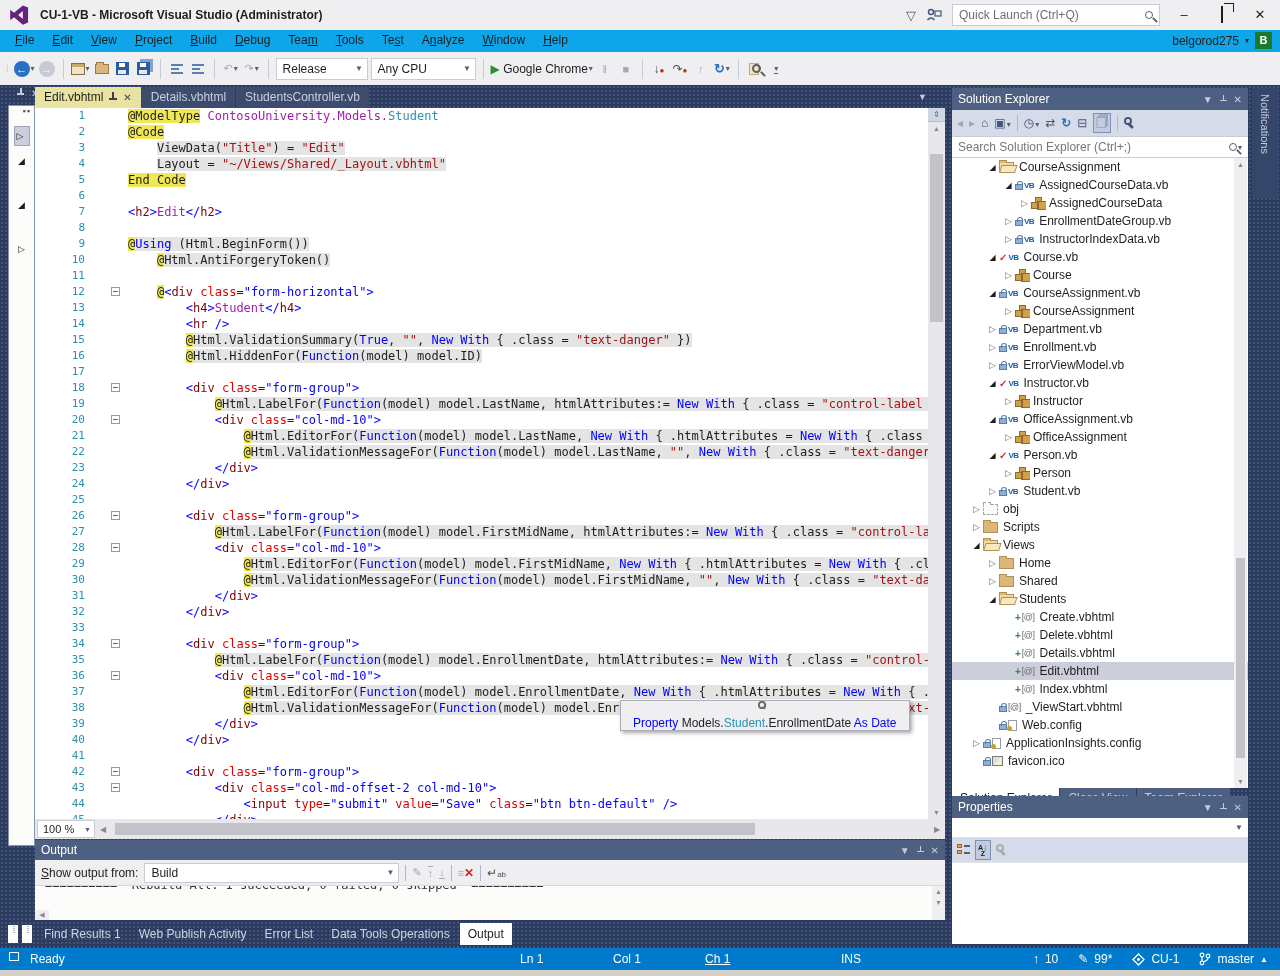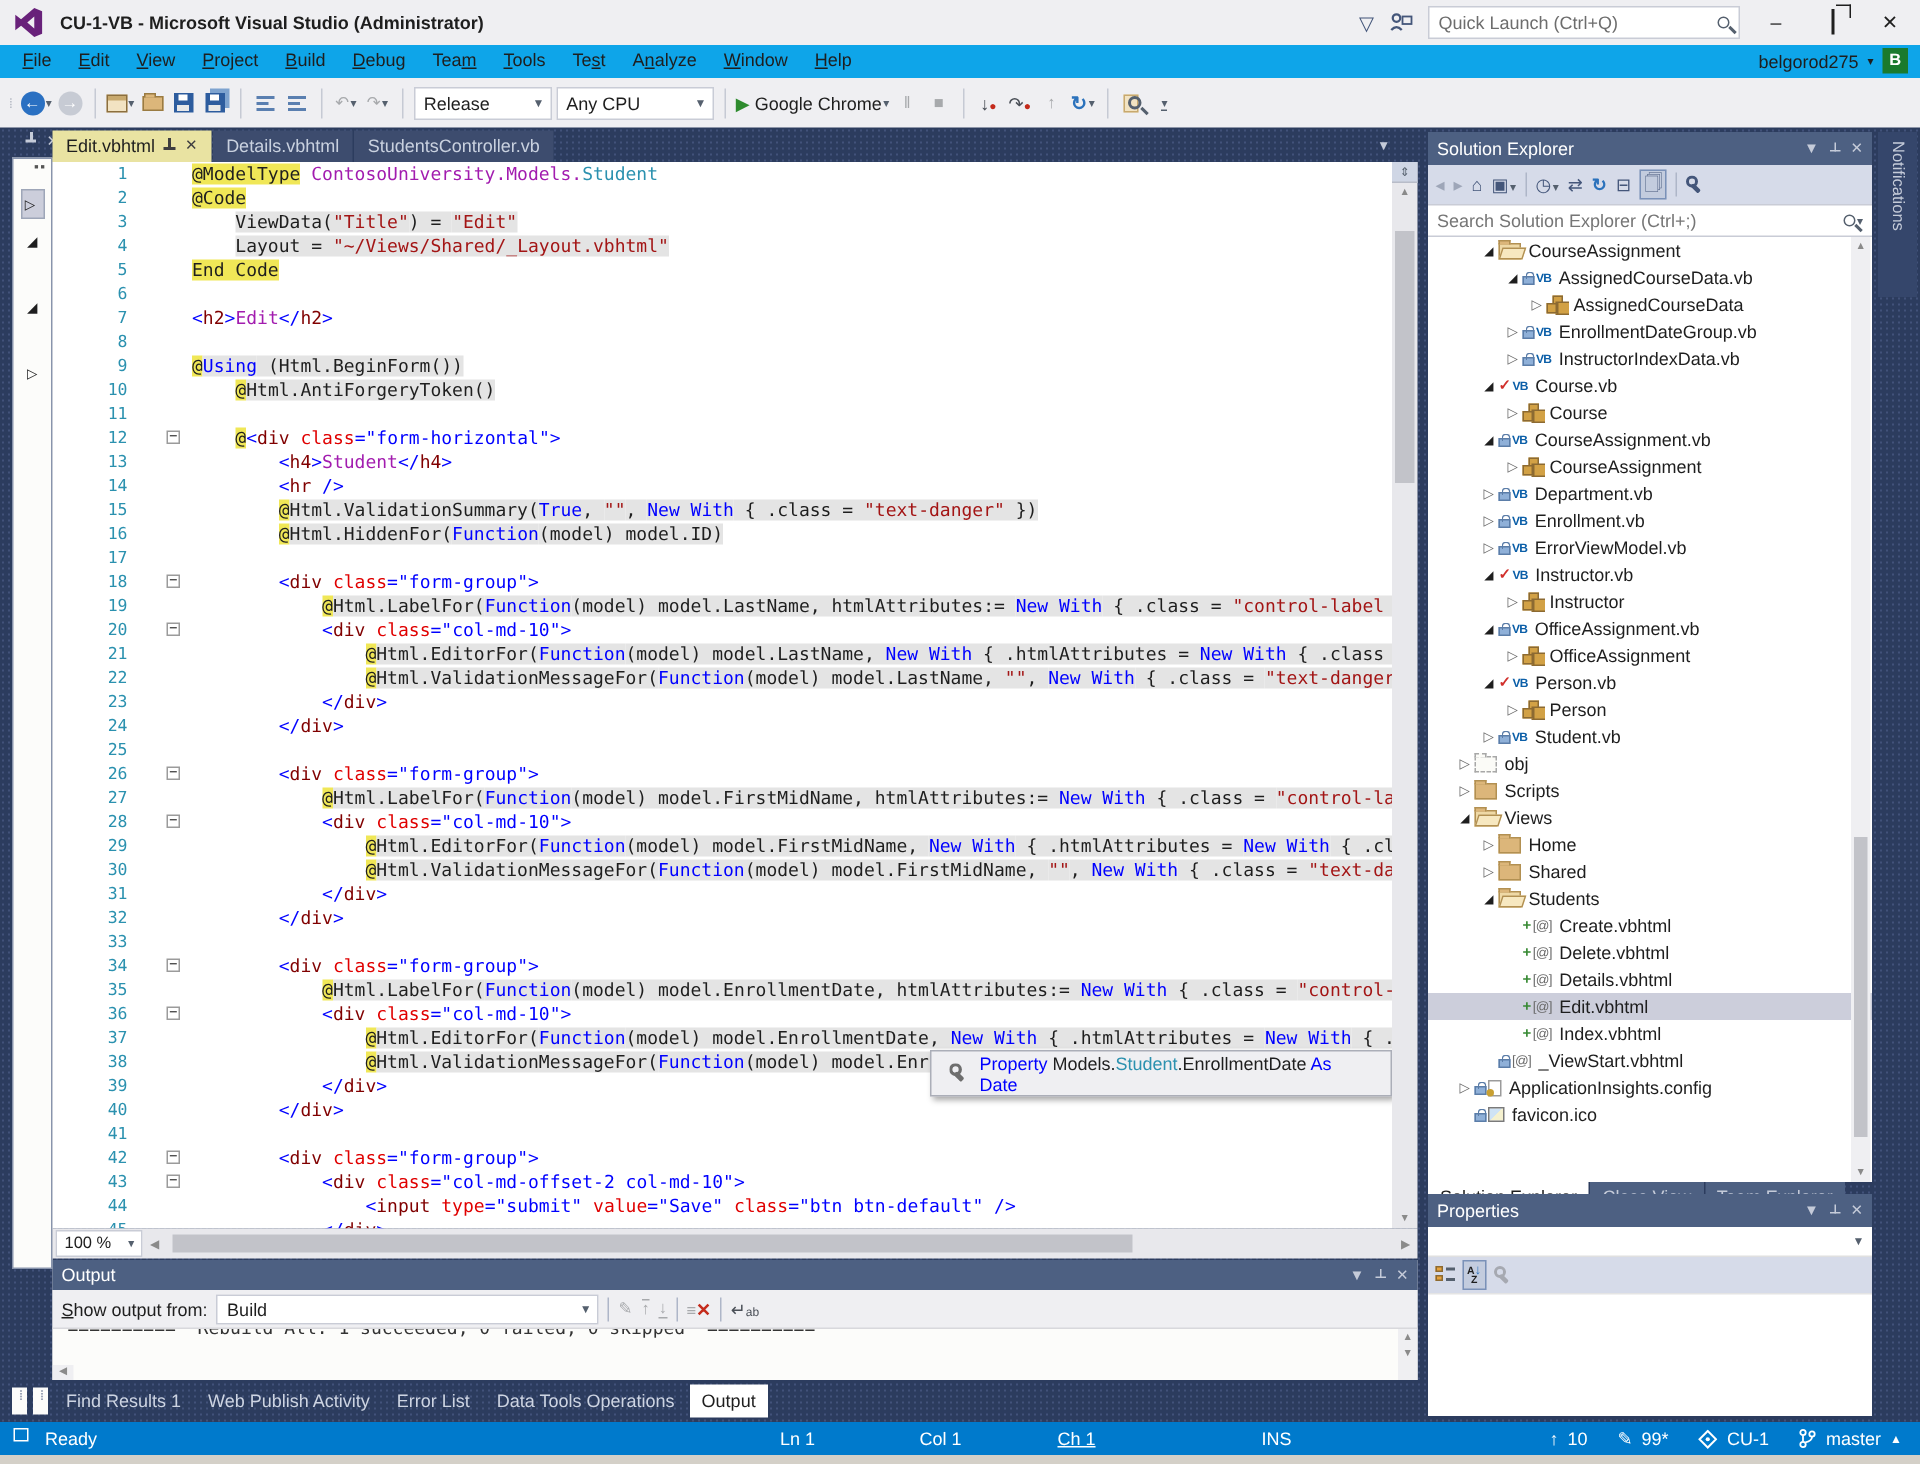--- a/index.html
+++ b/index.html
@@ -89,21 +89,21 @@
   .s-y{background:#F0E757;color:#1E1E1E;}
   .s-g{background:#E4E4E4;color:#1E1E1E;}
   .s-kg{background:#E4E4E4;color:#0000FF;}
   .s-sg{background:#E4E4E4;color:#A31515;}
   .s-p{color:#a21caf;}
   .s-d{color:#0000FF;}
   .s-t{color:#800000;}
   .s-a{color:#E00000;}
   .s-v{color:#0000FF;}
   .s-ty{color:#2B91AF;}
-  #tooltip{position:absolute;left:585px;top:592px;height:31px;background:#EFEFF2;border:1px solid #ABAEB8;box-shadow:2px 2px 4px rgba(0,0,0,.35);display:flex;align-items:center;gap:7px;padding:0 12px;font-size:12px;z-index:6;}
+  #tooltip{position:absolute;left:585px;top:592px;height:31px;background:#EFEFF2;border:1px solid #ABAEB8;box-shadow:2px 2px 4px rgba(0,0,0,.35);display:flex;align-items:center;gap:7px;padding:0 12px;font-size:12px;z-index:6;flex-direction:column;}
   .tt-kw{color:#0000FF;}.tt-p{color:#1E1E1E;}.tt-ty{color:#2B91AF;}
   #vscroll{position:absolute;top:22px;right:0;width:17px;height:711px;background:#E8E8EC;}
   #vscroll .split{height:14px;background:#CFD6E5;color:#55606E;font-size:8px;text-align:center;line-height:14px;border-bottom:1px solid #B8BCC8;}
   #vscroll .arr{height:13px;text-align:center;font-size:7px;color:#8A8A8A;line-height:13px;}
   #vscroll .thumb{position:absolute;left:2px;right:2px;top:46px;height:168px;background:#C2C3C9;}
   #vscroll .arr.bottom{position:absolute;bottom:0;width:100%;}
   #ebottom{position:absolute;top:733px;left:0;width:910px;height:20px;background:#E8E8EC;display:flex;align-items:center;}
   #zoom-combo{width:58px;height:18px;background:#fff;border:1px solid #C9CCD6;margin-left:2px;display:flex;align-items:center;font-size:11px;padding-left:5px;}
   #zoom-combo .cbtn{margin-left:auto;font-size:7px;color:#55606E;padding-right:3px;}
   .hsb-arr{width:16px;text-align:center;font-size:8px;color:#8A8A8A;}
@@ -705,20 +705,28 @@
             <span class="tlabel">Index.vbhtml</span>
           </div>
           <div class="trow" style="padding-left: 34px;">
             <span class="tarrow col"></span>
             <span class="ticon">
               <span class="icon-lock"></span>
               <span class="icon-raz">[@]</span>
             </span>
             <span class="tlabel">_ViewStart.vbhtml</span>
           </div>
+          <div class="trow" style="padding-left: 34px;">
+            <span class="tarrow col"></span>
+            <span class="ticon">
+              <span class="icon-lock"></span>
+              <span class="icon-page"></span>
+            </span>
+            <span class="tlabel">Web.config</span>
+          </div>
           <div class="trow" style="padding-left: 18px;">
             <span class="tarrow col">▷</span>
             <span class="ticon">
               <span class="icon-lock"></span>
               <span class="icon-page"></span>
             </span>
             <span class="tlabel">ApplicationInsights.config</span>
           </div>
           <div class="trow" style="padding-left: 18px;">
             <span class="tarrow col"></span>

